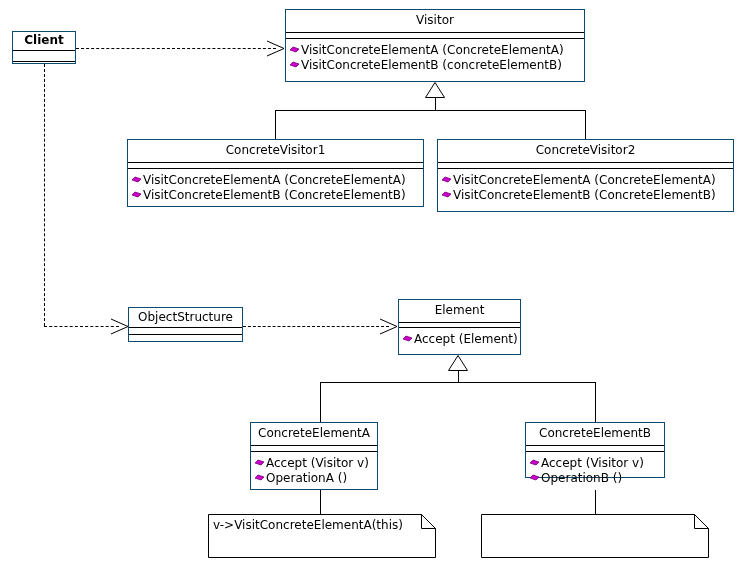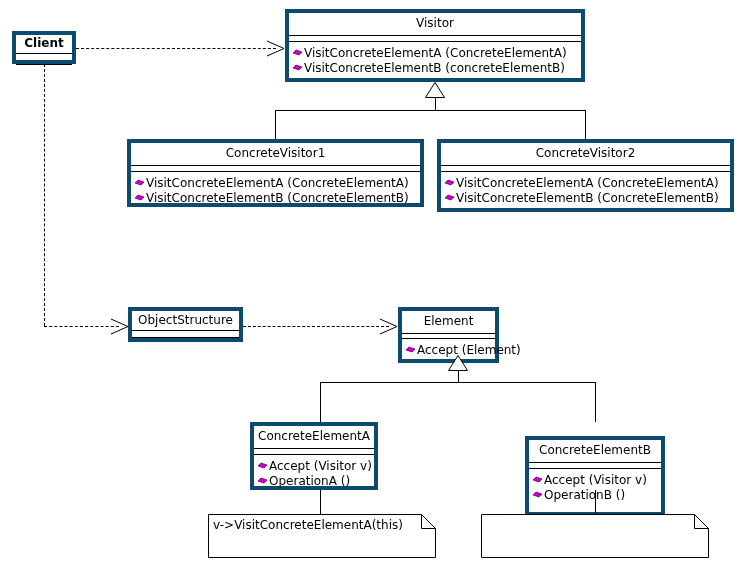--- a/index.html
+++ b/index.html
@@ -13,21 +13,21 @@
     width: 753px;
     height: 561px;
     background: #ffffff;
     font-family: "DejaVu Sans", "Liberation Sans", sans-serif;
     overflow: hidden;
   }
   
   .uml-class {
     position: absolute;
     box-sizing: border-box;
-    border: 4px solid #0c4a6e;
+    border: 1px solid #0c4a6e;
     background: #ffffff;
   }
   .cls-title {
     box-sizing: border-box;
     text-align: center;
     font-size: 12px;
     line-height: 13px;
     color: #000000;
     padding: 4px 4px 5px 4px;
     border-bottom: 1px solid #000000;
@@ -181,21 +181,21 @@
       </div>
     </div>
   </div>
 
   <div class="uml-class" style="left:128px; top:307px; width:115px; height:35px;">
     <div class="cls-title" style="padding:3px 2px 3px 2px;">ObjectStructure</div>
     <div class="cls-attrs" style="height:7px;"></div>
     <div class="cls-ops empty" style="height:7px;"></div>
   </div>
 
-  <div class="uml-class" style="left:398px; top:299px; width:101px; height:56px;margin-top:8px;">
+  <div class="uml-class" style="left:398px; top:299px; width:123px; height:56px;">
     <div class="cls-title">Element</div>
     <div class="cls-attrs" style="height:5px;"></div>
     <div class="cls-ops">
       <div class="op-row">
         <span class="op-icon">
           <svg width="11" height="11" viewBox="0 0 11 11">
               <polygon points="1,5 4,2 10,4 7,7" fill="#cc00cc" stroke="#7a007a" stroke-width="0.8"></polygon>
             </svg>
         </span>
         <span class="op-label">Accept (Element)</span>
@@ -219,21 +219,21 @@
         <span class="op-icon">
           <svg width="11" height="11" viewBox="0 0 11 11">
               <polygon points="1,5 4,2 10,4 7,7" fill="#cc00cc" stroke="#7a007a" stroke-width="0.8"></polygon>
             </svg>
         </span>
         <span class="op-label">OperationA ()</span>
       </div>
     </div>
   </div>
 
-  <div class="uml-class" style="left:525px; top:436px; width:140px; height:80px;">
+  <div class="uml-class" style="left:525px; top:422px; width:140px; height:56px;">
     <div class="cls-title">ConcreteElementB</div>
     <div class="cls-attrs" style="height:6px;"></div>
     <div class="cls-ops">
       <div class="op-row">
         <span class="op-icon">
           <svg width="11" height="11" viewBox="0 0 11 11">
               <polygon points="1,5 4,2 10,4 7,7" fill="#cc00cc" stroke="#7a007a" stroke-width="0.8"></polygon>
             </svg>
         </span>
         <span class="op-label">Accept (Visitor v)</span>

